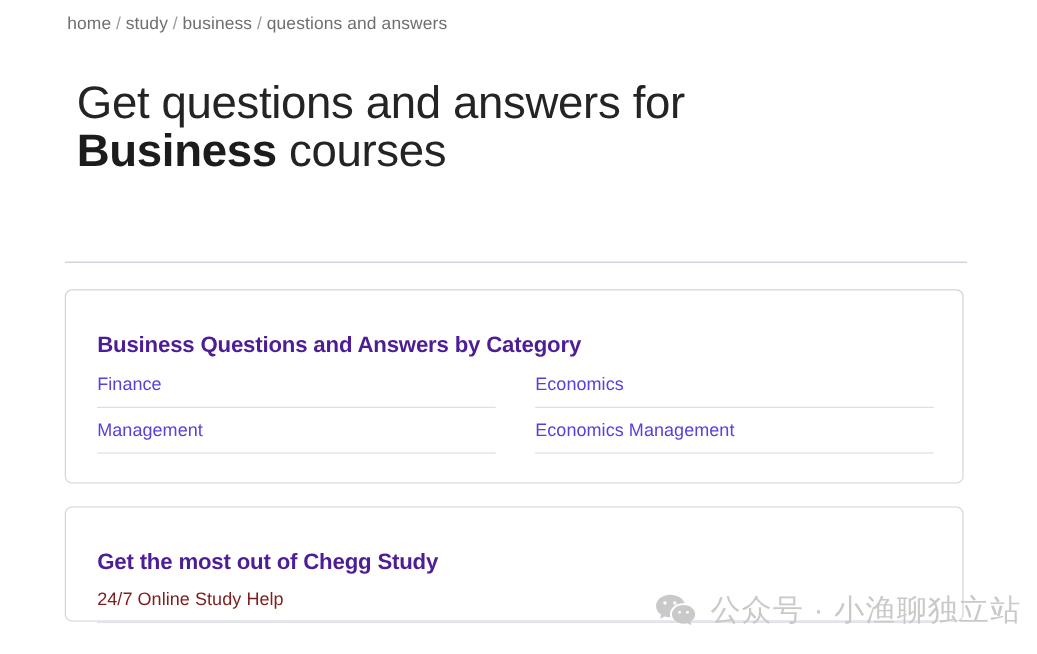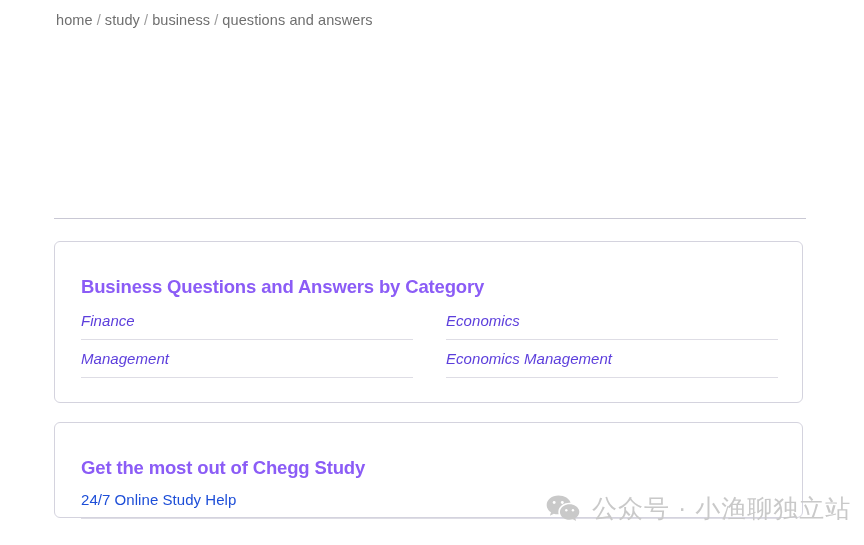--- a/index.html
+++ b/index.html
@@ -78,33 +78,32 @@
     top: 422px;
     width: 749px;
     height: 96px;
   }
   .card-title {
     position: absolute;
     left: 26px;
     top: 19px;
     font-size: 18.5px;
     font-weight: 700;
-    color: #8b5cf6;
+    color: #4c1d95;
     letter-spacing: -0.15px;
   }
 
   
   .cat-grid {
     position: absolute;
     left: 26px;
     top: 60px;
     right: 24px;
     display: flex;
     gap: 33px;
-    font-style: italic;
   }
   .cat-col { flex: 1 1 0; }
   .cat-row {
     height: 38px;
     display: flex;
     align-items: center;
     border-bottom: 1px solid #dedde5;
   }
   .cat-link {
     font-size: 15px;
@@ -122,21 +121,21 @@
     right: 24px;
   }
   .promo-row {
     height: 38px;
     display: flex;
     align-items: center;
     border-bottom: 1px solid #dedde5;
   }
   .promo-link {
     font-size: 15px;
-    color: #1d4ed8;
+    color: #7f1d1d;
     text-decoration: none;
     letter-spacing: 0.05px;
     cursor: pointer;
   }
 
   
   .watermark {
     position: absolute;
     left: 546px;
     top: 492px;
@@ -157,20 +156,23 @@
 </style>
 </head>
 <body>
 
 <div class="page">
 
   <nav class="breadcrumb">
     <a class="crumb" href="#">home</a><span class="sep">/</span><a class="crumb" href="#">study</a><span class="sep">/</span><a class="crumb" href="#">business</a><span class="sep">/</span><span class="crumb">questions and answers</span>
   </nav>
 
+  <header class="hero">
+    <h1><span>Get questions and answers for</span><br><span class="bold">Business</span><span> courses</span></h1>
+  </header>
 
   <div class="hero-rule"></div>
 
   <section class="card" id="category-card">
     <h2 class="card-title">Business Questions and Answers by Category</h2>
 
     <div class="cat-grid">
       <div class="cat-col">
         <div class="cat-row">
           <a class="cat-link" href="#">Finance</a>

